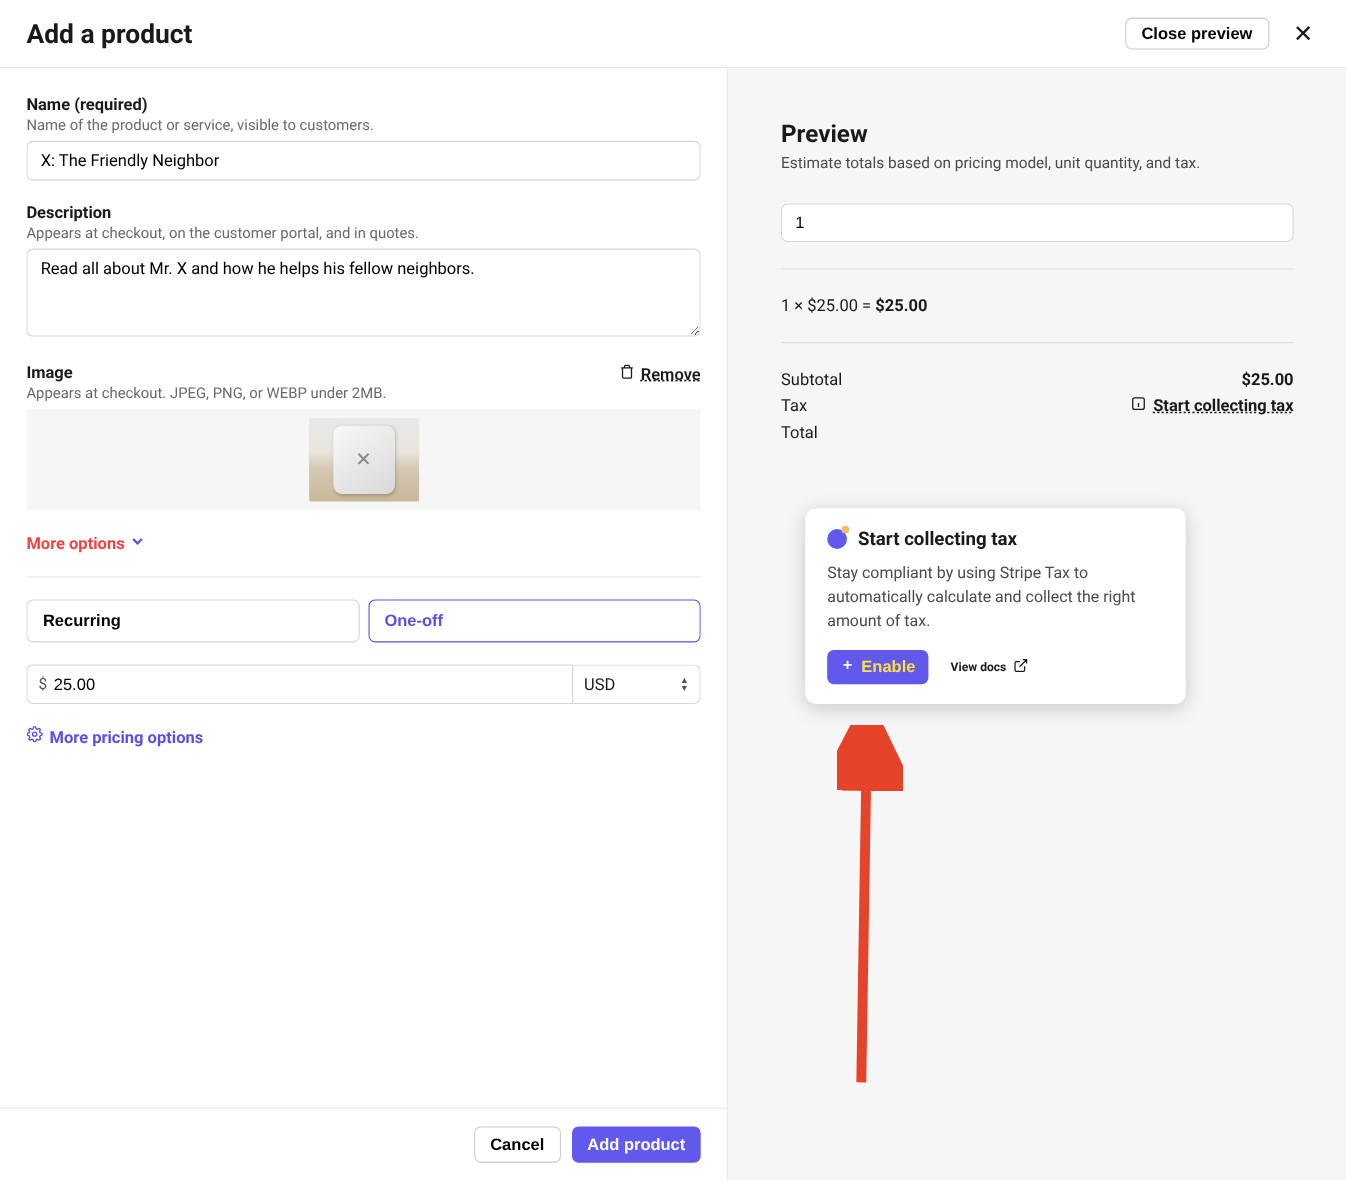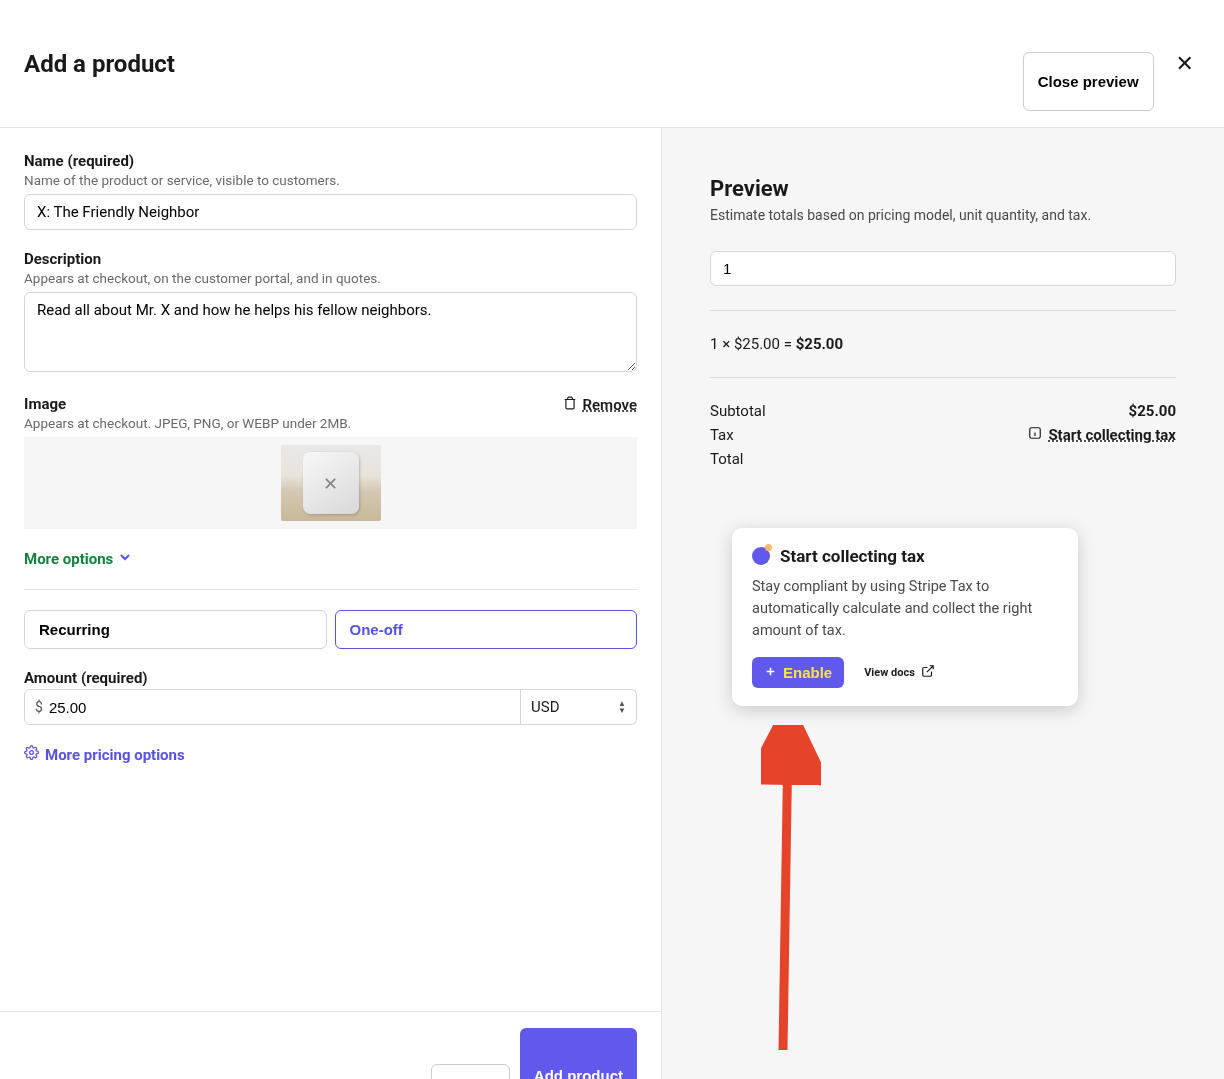--- a/index.html
+++ b/index.html
@@ -24,25 +24,24 @@
     }
     .header-actions {
       display: flex;
       align-items: center;
       gap: 16px;
     }
     .btn-secondary {
       background: #fff;
       border: 1px solid #ccc;
       border-radius: 6px;
-      padding: 20px 14px;
+      padding: 5px 14px;
       font-size: 15px;
       font-weight: 600;
       cursor: pointer;
-      margin-top: 36px;
     }
     .close-icon {
       font-size: 22px;
       cursor: pointer;
       font-weight: 400;
       padding: 0 6px;
     }
     .main {
       display: flex;
       height: calc(100% - 68px);
@@ -127,21 +126,21 @@
       background: linear-gradient(145deg, #f8f8f8, #d8d8d8);
       border-radius: 8px;
       display: flex;
       justify-content: center;
       align-items: center;
       color: #888;
       font-size: 18px;
       box-shadow: 1px 1px 3px rgba(0,0,0,0.2);
     }
     .more-options {
-      color: #15803d;
+      color: #ef4444;
       font-size: 15px;
       font-weight: 700;
       display: flex;
       align-items: center;
       gap: 4px;
       cursor: pointer;
       margin-bottom: 20px;
     }
     .divider {
       border: none;
@@ -432,21 +431,20 @@
       </div>
 
       <hr class="divider">
 
       <div class="pricing-type">
         <button class="type-btn">Recurring</button>
         <button class="type-btn selected">One-off</button>
       </div>
 
       <div class="field">
-        <div class="field-label">Amount (required)</div>
         <div class="amount-row">
           <div class="amount-input-wrapper">
             <span class="currency">$</span>
             <input value="25.00" style="">
           </div>
           <div class="currency-select">
             <span>USD</span>
             <span class="updown">
                 <span>▲</span>
                 <span>▼</span>

